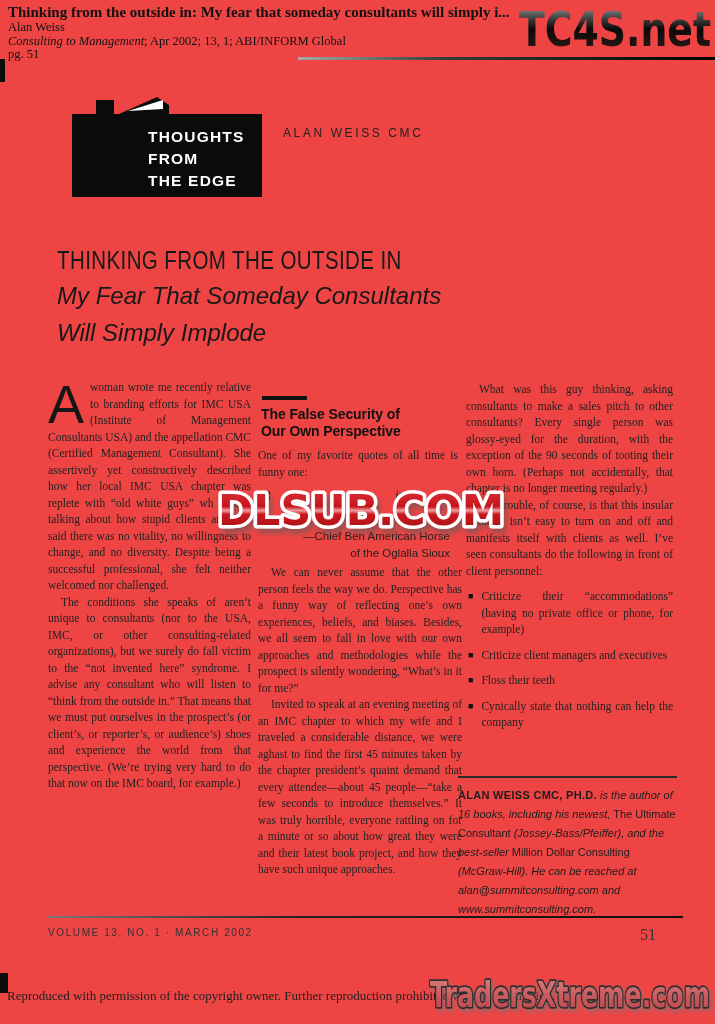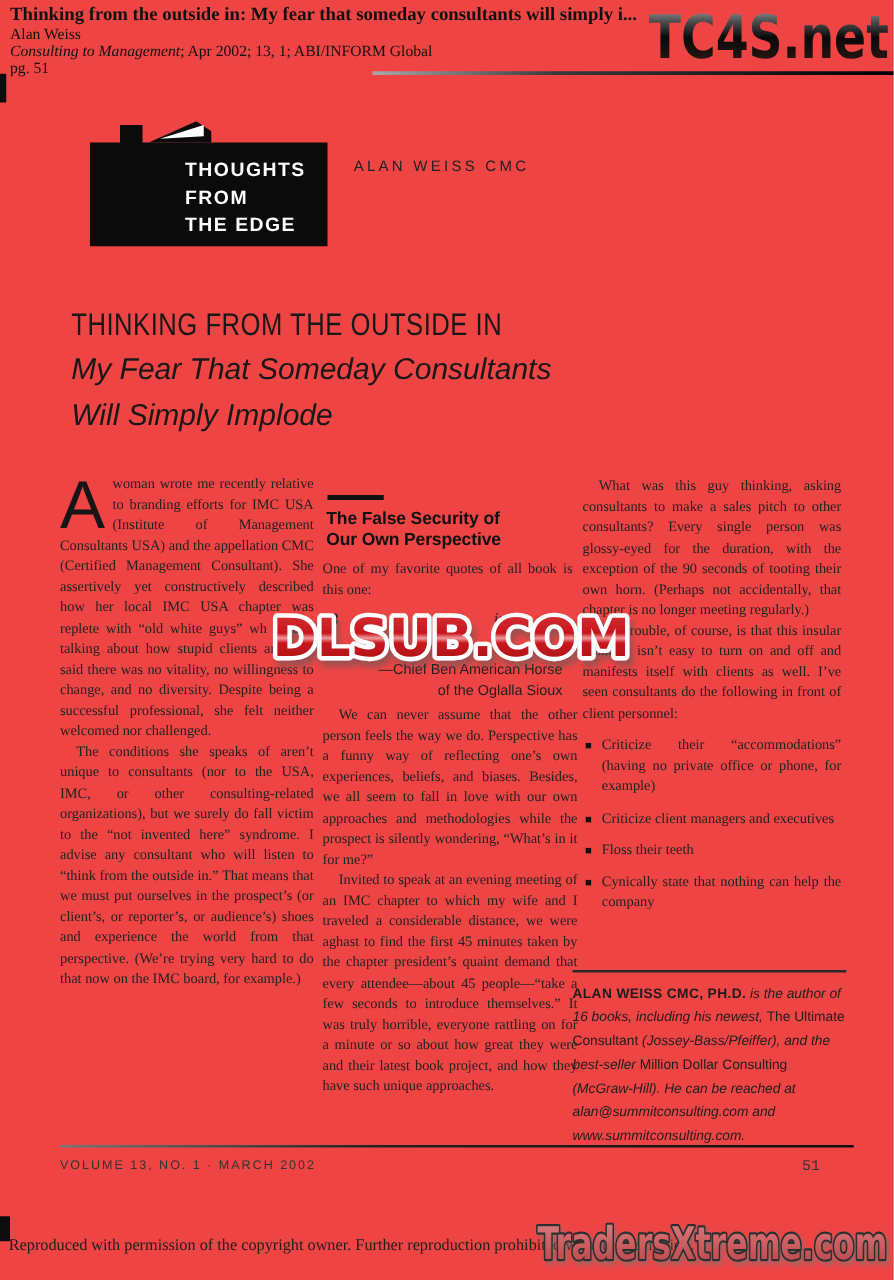--- a/index.html
+++ b/index.html
@@ -70,21 +70,21 @@
        font-family:"Liberation Sans",sans-serif;font-size:11px;line-height:19px;color:#1d1d1d;
        font-style:italic;text-align:left;}
   .seg-b{font-weight:bold;font-style:normal;letter-spacing:.3px;}
   .seg-r{font-style:normal;}
 
   
   .footer-rule{left:48px;top:916px;width:635px;height:2px;
                background:linear-gradient(to right,#777,#222 40%,#111);}
   .footer-vol{left:48px;top:927px;font-family:"Liberation Sans",sans-serif;font-size:10px;
               letter-spacing:1.6px;color:#333;}
-  .footer-pg{right:59px;top:926px;font-family:Liberation Mono, monospace;font-size:12px;color:#333;}
+  .footer-pg{right:59px;top:926px;font-family:Liberation Serif, serif;font-size:16px;color:#333;}
 
   .copyright{left:7px;top:988px;font-family:Liberation Serif, serif;font-size:13px;
              color:#1e1e1e;white-space:nowrap;z-index:1;}
 </style>
 </head>
 <body>
 
 <div class="page">
 
   <div class="abs scan-header">
@@ -133,21 +133,21 @@
   <div class="abs col1 body-text">
     <p><span class="dropcap">A</span><span>woman wrote me recently relative to branding efforts for IMC USA (Institute of Management Consultants USA) and the appellation CMC (Certified Management Consultant). She assertively yet constructively described how her local IMC USA chapter was replete with “old white guys” wh around talking about how stupid clients are. She said there was no vitality, no willingness to change, and no diversity. Despite being a successful professional, she felt neither welcomed nor challenged.</span></p>
     <p class="ind">The conditions she speaks of aren’t unique to consultants (nor to the USA, IMC, or other consulting-related organizations), but we surely do fall victim to the “not invented here” syndrome. I advise any consultant who will listen to “think from the outside in.” That means that we must put ourselves in the prospect’s (or client’s, or reporter’s, or audience’s) shoes and experience the world from that perspective. (We’re trying very hard to do that now on the IMC board, for example.)</p>
   </div>
 
   <div class="abs col2-bar"></div>
   <div class="abs col2-head">
     <div>The False Security of</div>
     <div>Our Own Perspective</div>
   </div>
-  <div class="abs col2-intro body-text">One of my favorite quotes of all book is this one:</div>
+  <div class="abs col2-intro body-text">One of my favorite quotes of all time is funny one:</div>
   <div class="abs quote-frag frag-b">B</div>
   <div class="abs quote-frag frag-ir">ir</div>
   <div class="abs col2-attrib">
     <div>—Chief Ben American Horse</div>
     <div>of the Oglalla Sioux</div>
   </div>
   <div class="abs col2-body body-text">
     <p class="ind">We can never assume that the other person feels the way we do. Perspective has a funny way of reflecting one’s own experiences, beliefs, and biases. Besides, we all seem to fall in love with our own approaches and methodologies while the prospect is silently wondering, “What’s in it for me?”</p>
     <p class="ind">Invited to speak at an evening meeting of an IMC chapter to which my wife and I traveled a considerable distance, we were aghast to find the first 45 minutes taken by the chapter president’s quaint demand that every attendee—about 45 people—“take a few seconds to introduce themselves.” It was truly horrible, everyone rattling on for a minute or so about how great they were and their latest book project, and how they have such unique approaches.</p>
   </div>

